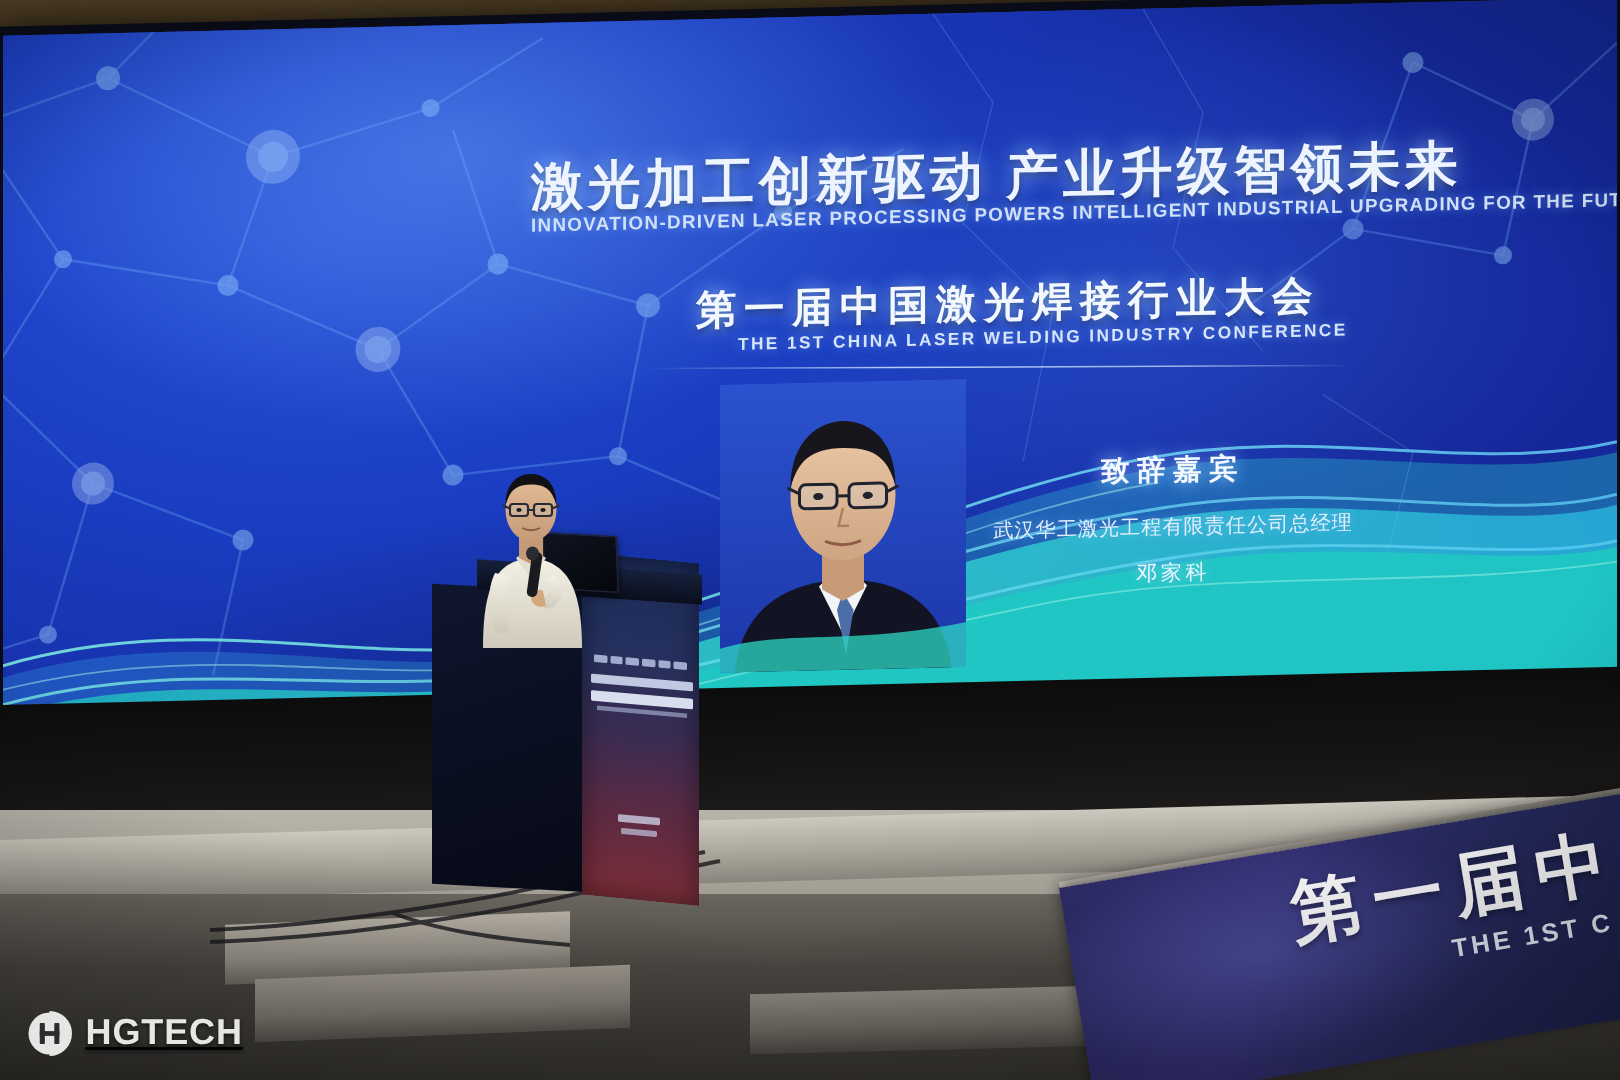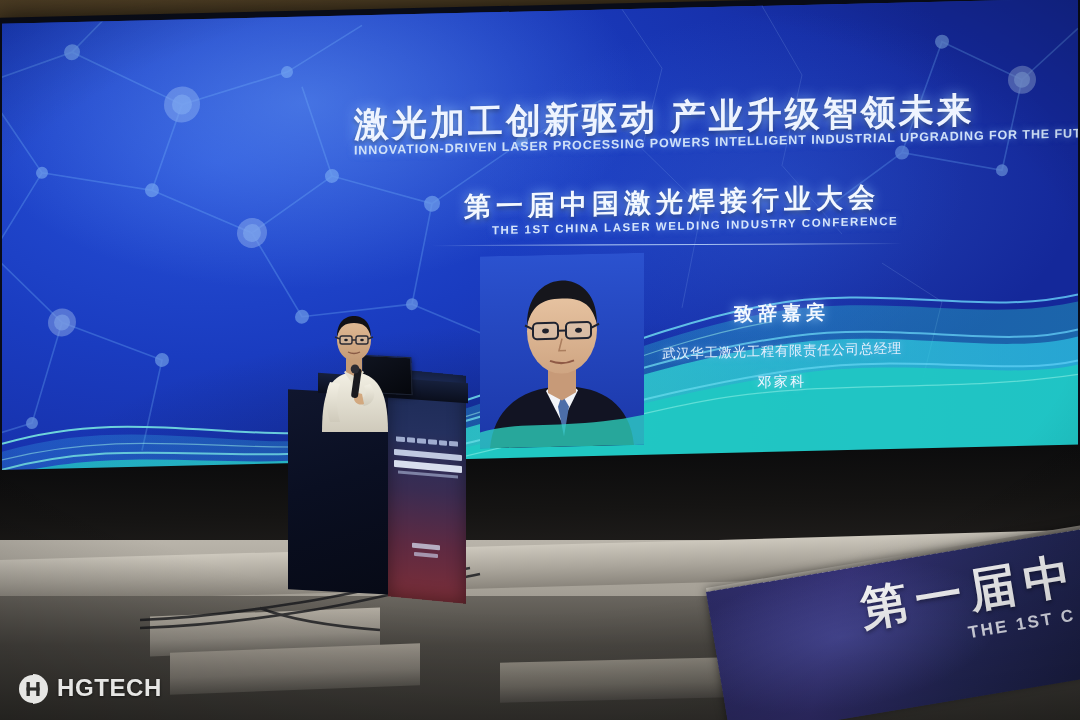--- a/index.html
+++ b/index.html
@@ -240,22 +240,23 @@
   }
   .tilt-edge{
     position:absolute;left:706px;top:588px;width:420px;height:7px;
     background:linear-gradient(90deg,#cfcac0,#9b968d);
     transform:rotate(-9.5deg);transform-origin:left top;
   }
 
   
   .watermark{
     position:absolute;left:18px;bottom:16px;
-    display:flex;gap:9px;
+    display:flex;align-items:center;gap:9px;
     opacity:.94;
+    text-decoration:underline;
   }
   .wm-mark{width:30px;height:30px;}
   .wm-text{
     color:#f2f2f0;font-size:24px;font-weight:bold;letter-spacing:.6px;
     text-shadow:0 1px 3px rgba(0,0,0,.6);
   }
 </style>
 </head>
 <body>
 

